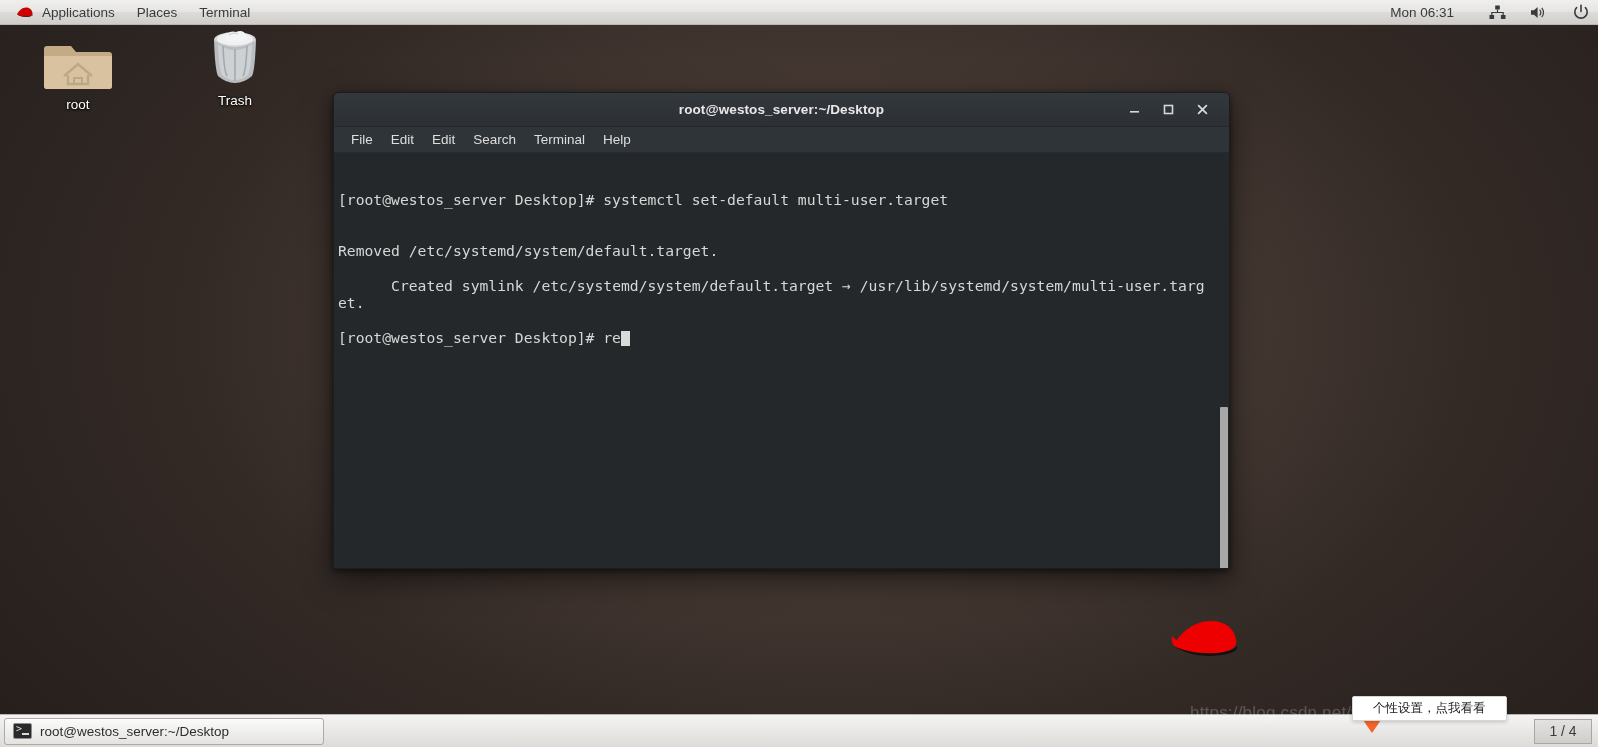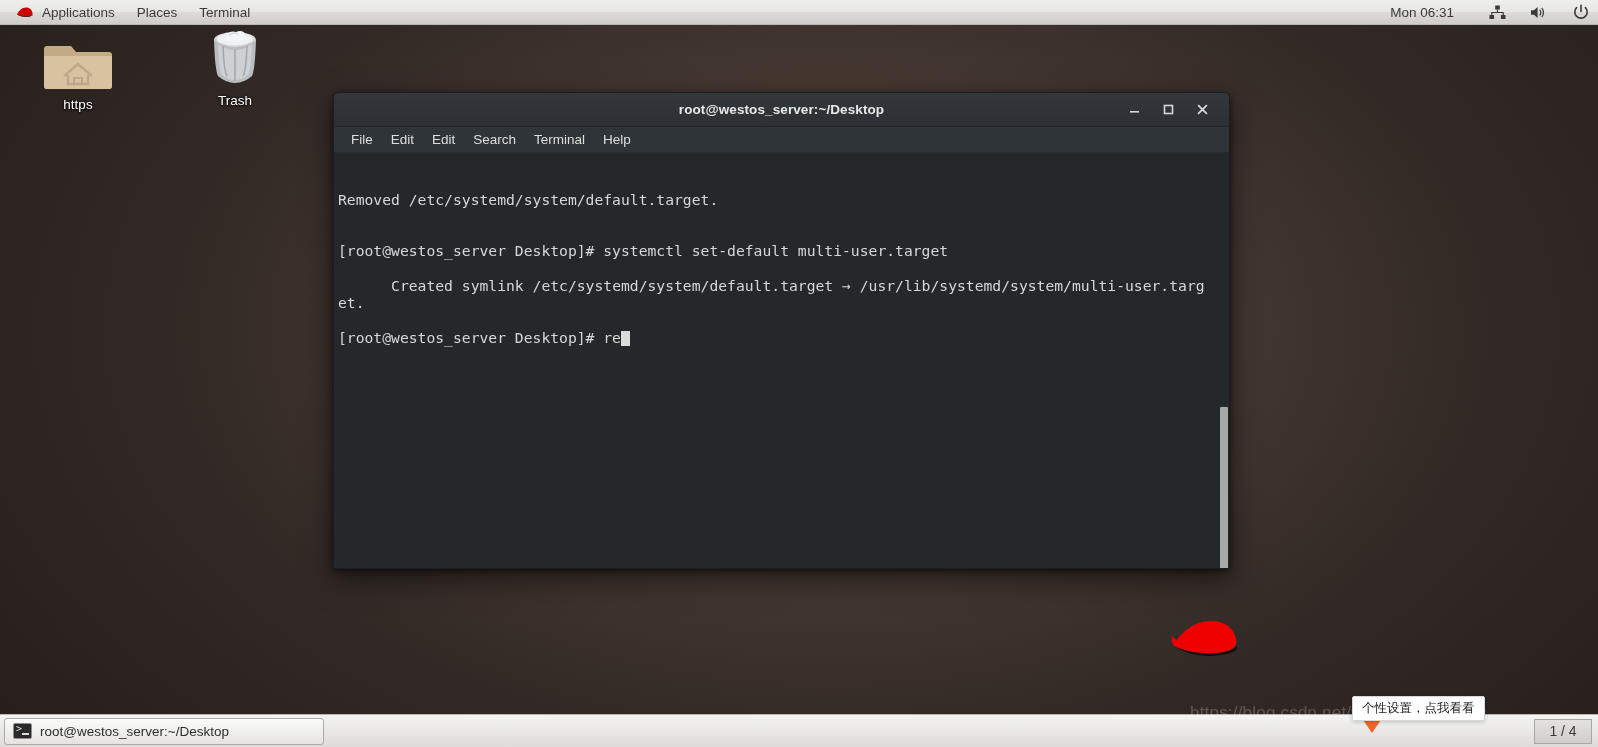--- a/index.html
+++ b/index.html
@@ -187,21 +187,21 @@
     display: flex; align-items: center; justify-content: center;
     font-size: 14px; color: #3a3a3a;
     padding: 0 8px; cursor: default;
   }
 
   
   #tooltip-bubble {
     position: absolute; left: 1352px; top: 696px;
     background: #ffffff; border: 1px solid #d6d6d6;
     border-radius: 2px;
-    padding: 3px 9px;
+    padding: 3px 20px;
     font-size: 12.5px; color: #222;
     white-space: nowrap; z-index: 70;
     box-shadow: 0 1px 4px rgba(0,0,0,0.2);
     font-family: "Liberation Sans", sans-serif;
   }
   #tooltip-arrow {
     position: absolute; left: 1361px; top: 717px;
     width: 0; height: 0;
     border-left: 11px solid transparent;
     border-right: 11px solid transparent;
@@ -257,21 +257,21 @@
 <div class="desk-icon" id="icon-root">
   <div class="glyph">
     <svg width="68" height="56" viewBox="0 0 68 56">
       <path d="M3 10 h24 l5 6 h33 a3 3 0 0 1 3 3 v31 a3 3 0 0 1 -3 3 H3 a3 3 0 0 1 -3 -3 V13 a3 3 0 0 1 3 -3 Z" fill="#c3ab86"></path>
       <path d="M0 20 h68 v30 a3 3 0 0 1 -3 3 H3 a3 3 0 0 1 -3 -3 Z" fill="#d8c2a0"></path>
       <path d="M20 40 L34 28 L48 40" stroke="#bca887" stroke-width="2.4" fill="none"></path>
       <path d="M24 39 v9 h20 v-9" stroke="#bca887" stroke-width="2.4" fill="none"></path>
       <rect x="30" y="42" width="8" height="6" fill="none" stroke="#bca887" stroke-width="2"></rect>
     </svg>
   </div>
-  <div class="dlabel">https</div>
+  <div class="dlabel">root</div>
 </div>
 
 <div class="desk-icon" id="icon-trash">
   <div class="glyph">
     <svg width="60" height="62" viewBox="0 0 60 62">
       <ellipse cx="30" cy="14" rx="21" ry="8" fill="#d3d5d7"></ellipse>
       <ellipse cx="30" cy="13" rx="18" ry="6.5" fill="#eef0f1"></ellipse>
       <path d="M9 14 Q10 44 13 50 Q21 57 30 57 Q39 57 47 50 Q50 44 51 14 Q42 21 30 21 Q18 21 9 14 Z" fill="#b9bdc0"></path>
       <path d="M13 18 Q14 44 17 49 Q23 54 30 54 Q37 54 43 49 Q46 44 47 18 Q39 24 30 24 Q21 24 13 18 Z" fill="#cdd1d4"></path>
       <path d="M18 20 Q19 45 22 50" stroke="#a4a9ad" stroke-width="1.6" fill="none"></path>
@@ -320,22 +320,22 @@
     <div class="menu-item">File</div>
     <div class="menu-item">Edit</div>
     <div class="menu-item">Edit</div>
     <div class="menu-item">Search</div>
     <div class="menu-item">Terminal</div>
     <div class="menu-item">Help</div>
   </div>
 
   <div id="term-body">
     <div id="term-text">
+      <span class="line">[root@westos_server Desktop]# systemctl set-default multi-user.target</span>
       <span class="line">Removed /etc/systemd/system/default.target.</span>
-      <span class="line">[root@westos_server Desktop]# systemctl set-default multi-user.target</span>
       <span>Created symlink /etc/systemd/system/default.target → /usr/lib/systemd/system/multi-user.target.</span>
       <span class="line"><span>[root@westos_server Desktop]# re</span><span class="cursor-block"></span></span>
     </div>
     <div id="term-scroll-track">
       <div id="term-scroll-thumb"></div>
     </div>
   </div>
 </div>
 
 <div id="watermark">https://blog.csdn.net/weixin_49297769</div>

